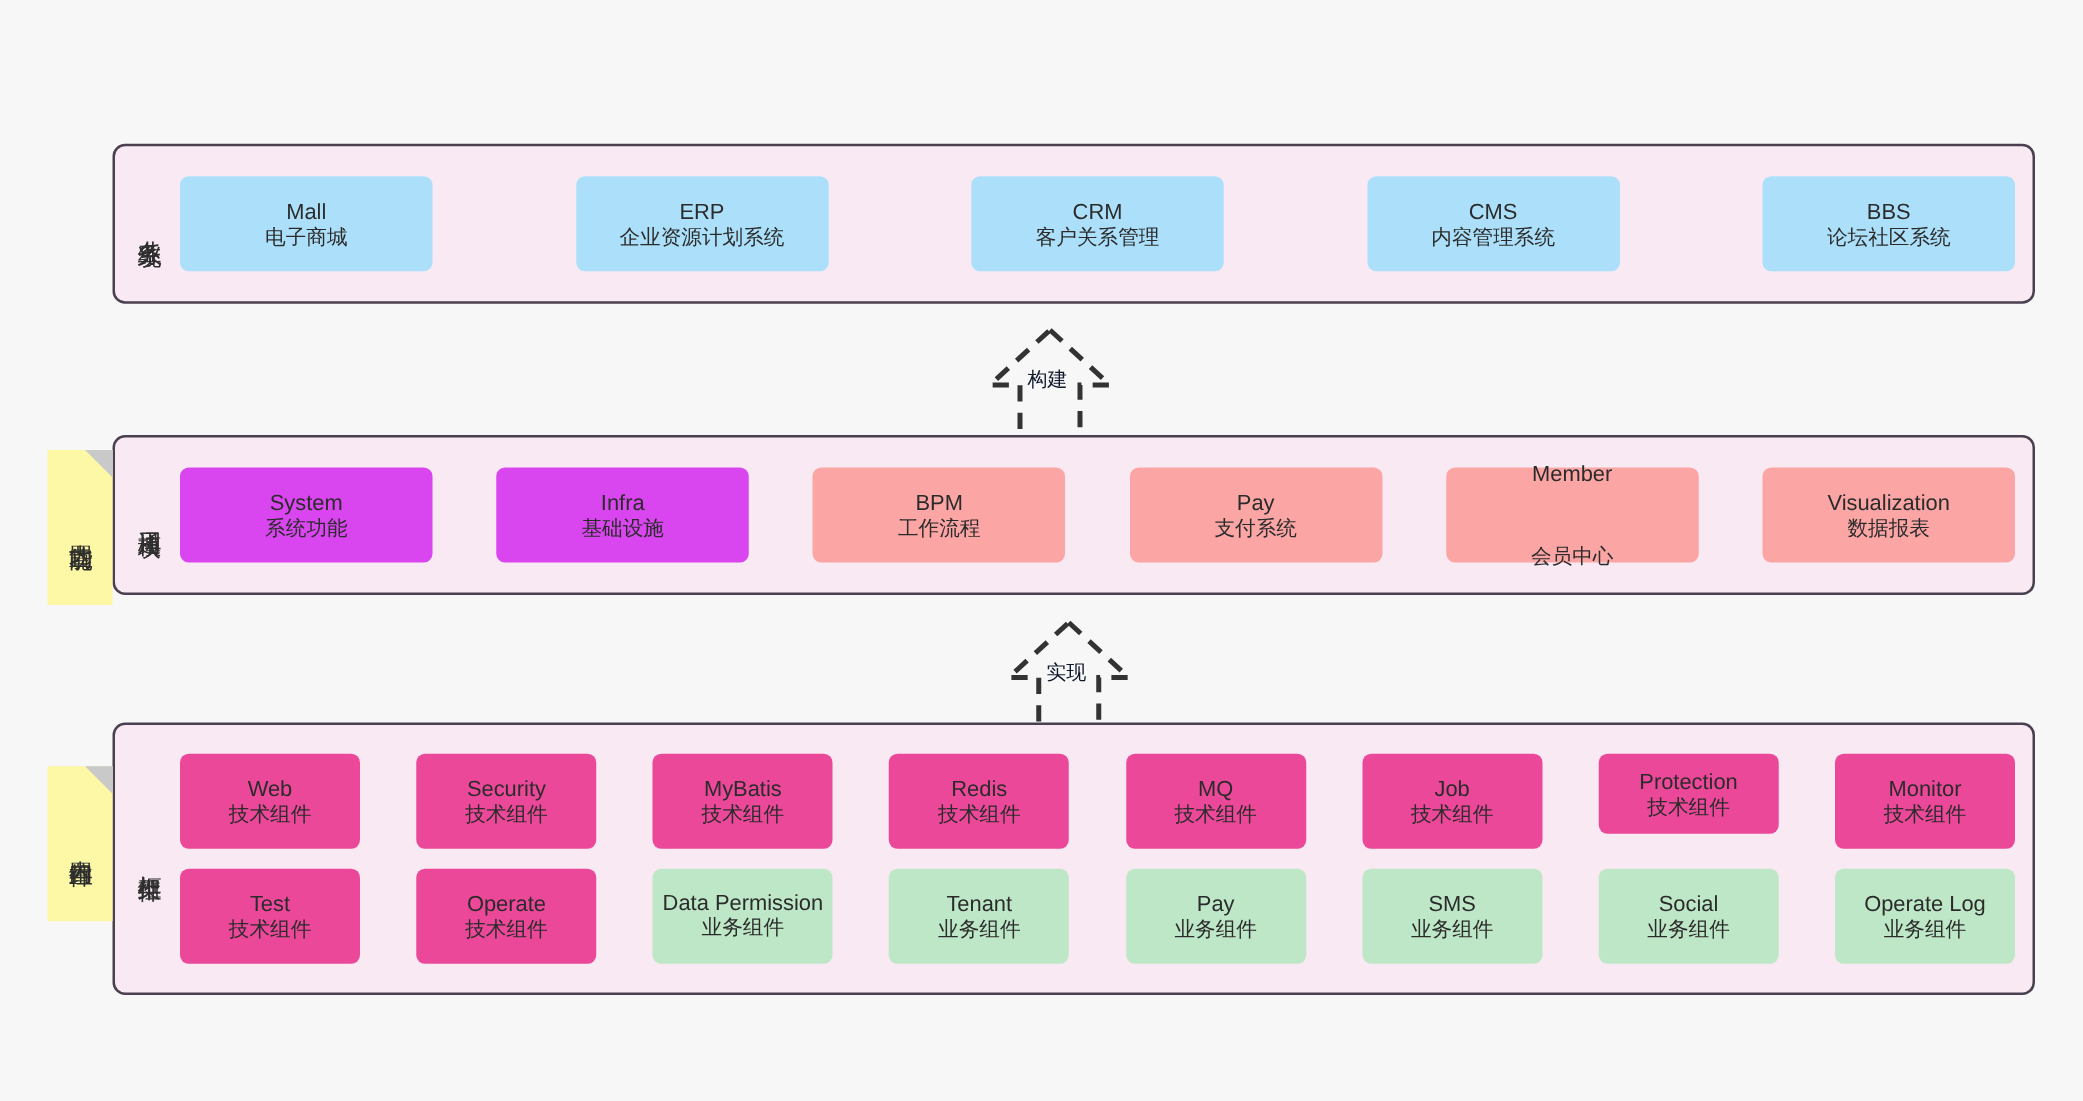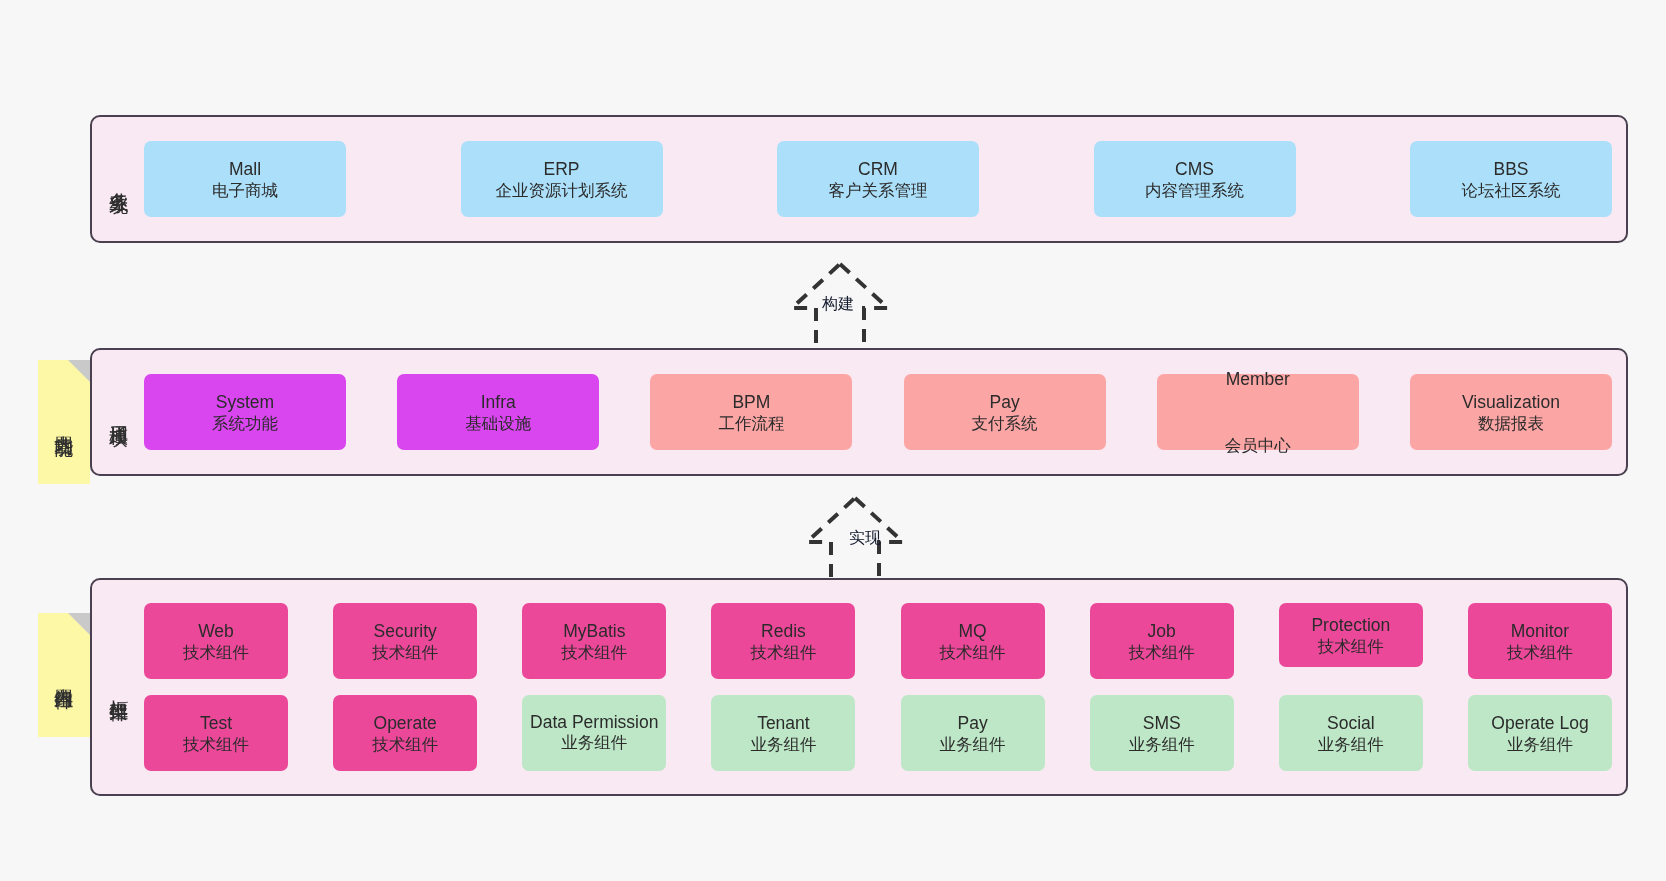--- a/index.html
+++ b/index.html
@@ -194,21 +194,21 @@
 
   <div class="note" style="left:38px; top:360px; width:52px; height:124px;">
     <span class="fold"></span>
     <span>内置功能</span>
   </div>
 
   <div class="arrow" style="left:785px; top:492px; width:140px; height:100px;">
     <svg width="140" height="100" viewBox="0 0 140 100">
       <path d="M70 6 L118 50 L94 50 L94 98 L46 98 L46 50 L22 50 Z" fill="none" stroke="#333333" stroke-width="4" stroke-dasharray="13 9" stroke-linecap="butt" stroke-linejoin="miter"></path>
     </svg>
-    <div class="arrow-label" style="left:64px; top:36px;">实现</div>
+    <div class="arrow-label" style="left:52px; top:36px;">实现</div>
   </div>
 
   <div class="layer" id="layer-2" style="left:90px; top:578px; width:1538px; height:218px;">
     <div class="layer-title">框架组件</div>
     <div class="layer-body">
       <div class="rows">
 
         <div class="row">
           <div class="node green" style="width:144px;height:76px;">
             <div class="en">Web</div>

